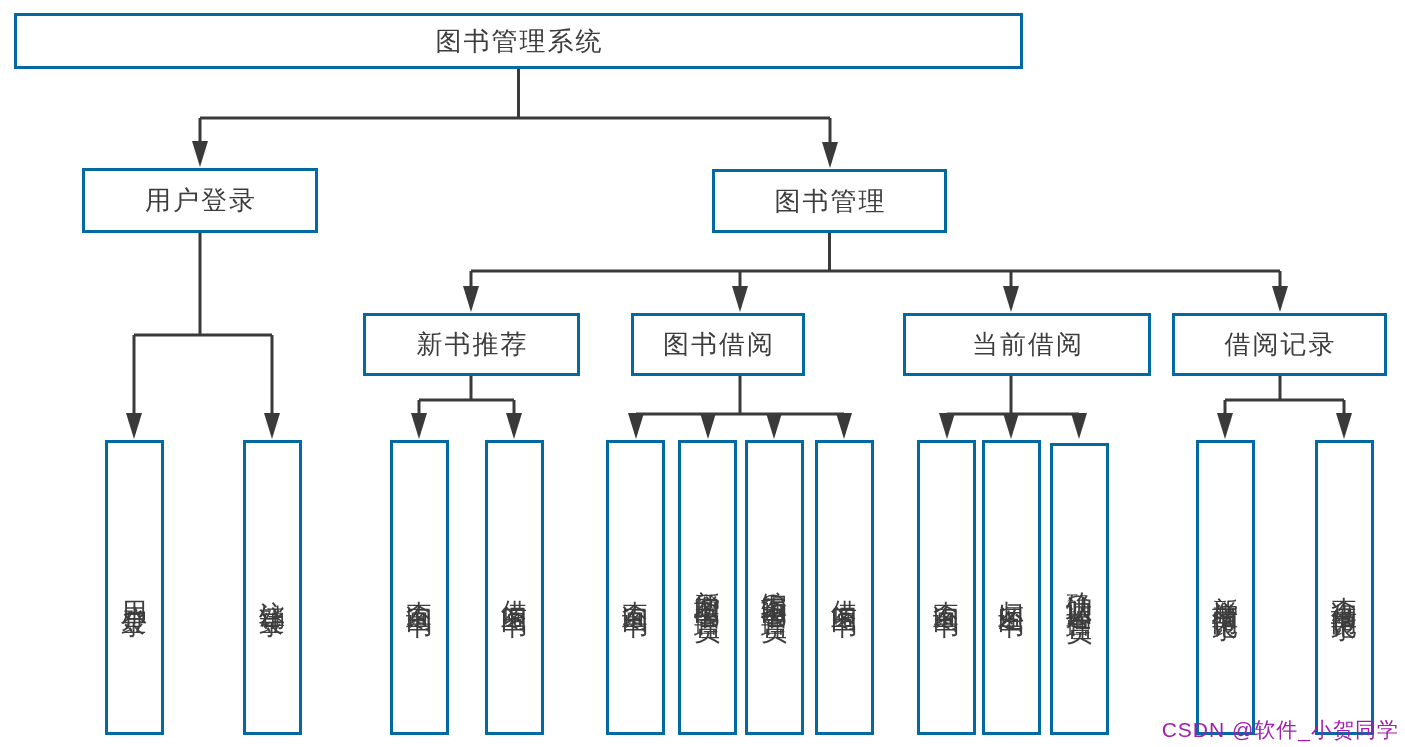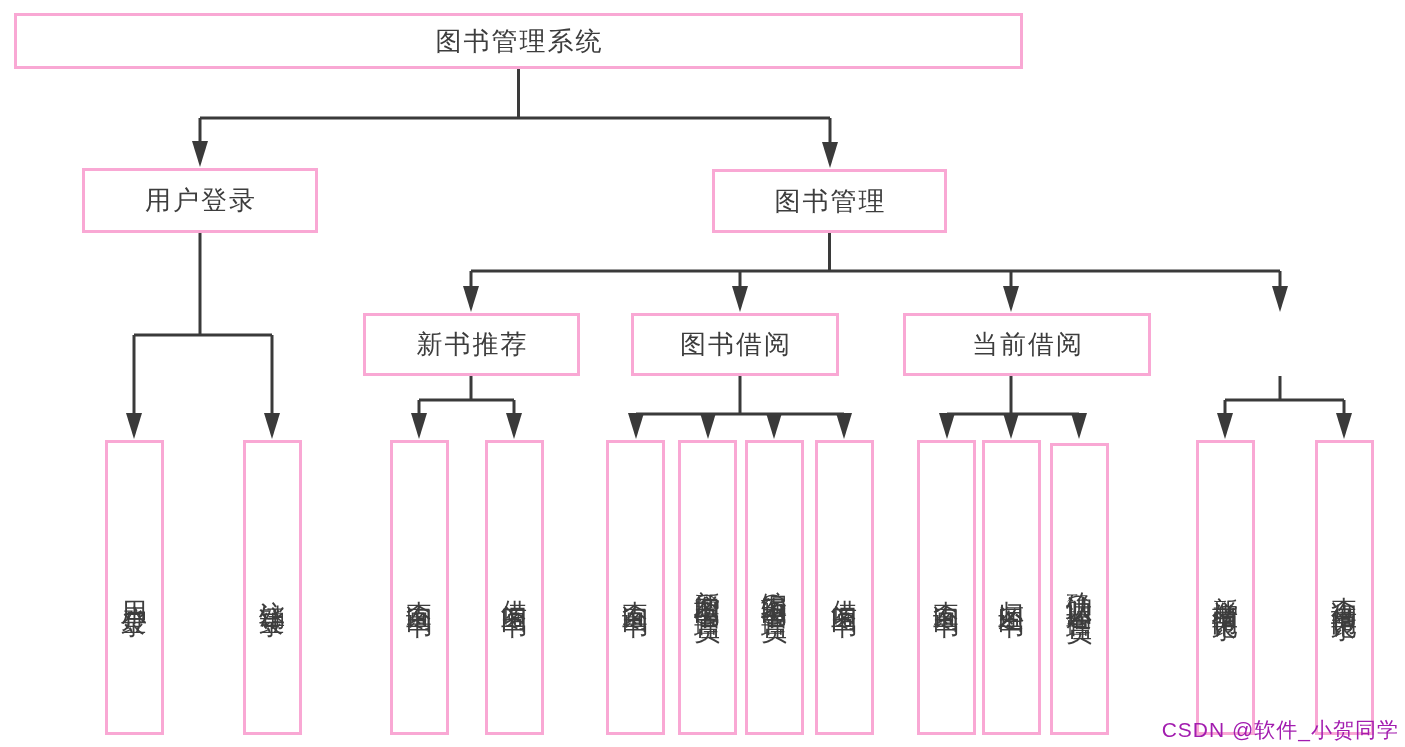--- a/index.html
+++ b/index.html
@@ -16,21 +16,21 @@
     overflow: hidden;
   }
   #connectors {
     position: absolute;
     left: 0; top: 0;
     width: 1405px; height: 747px;
   }
   .node {
     position: absolute;
     box-sizing: border-box;
-    border: 3px solid #f9a8d4;
+    border: 3px solid #0369a1;
     background: #ffffff;
     display: flex;
     align-items: center;
     justify-content: center;
     color: #3d3d3d;
   }
   .node.h {
     font-size: 26px;
     letter-spacing: 2px;
   }
@@ -56,21 +56,21 @@
     color: #a21caf;
     letter-spacing: 1px;
     white-space: nowrap;
     z-index: 5;
   }
   .root-box  { left: 14px;  top: 13px;  width: 1009px; height: 56px; }
   .l2-a      { left: 82px;  top: 168px; width: 236px;  height: 65px; }
   .l2-b      { left: 712px; top: 169px; width: 235px;  height: 64px; }
   .l3        { top: 313px; height: 63px; }
   .l3-a      { left: 363px;  width: 217px; }
-  .l3-b      { left: 631px;  width: 208px; }
+  .l3-b      { left: 631px;  width: 174px; }
   .l3-c      { left: 903px;  width: 248px; }
   .l3-d      { left: 1172px; width: 215px; }
 </style>
 </head>
 <body>
 
 <div id="stage">
 
   <svg id="connectors" viewBox="0 0 1405 747" xmlns="http://www.w3.org/2000/svg">
     <g stroke="#3a3a3a" stroke-width="3" fill="none">
@@ -153,20 +153,23 @@
 
   <div class="node h l3 l3-a">
     <span class="lbl">新书推荐</span>
   </div>
   <div class="node h l3 l3-b">
     <span class="lbl">图书借阅</span>
   </div>
   <div class="node h l3 l3-c">
     <span class="lbl">当前借阅</span>
   </div>
+  <div class="node h l3 l3-d">
+    <span class="lbl">借阅记录</span>
+  </div>
 
   <div class="node leaf" style="left:105px">
     <span class="lbl">用户登录</span>
   </div>
   <div class="node leaf" style="left:243px">
     <span class="lbl">注销登录</span>
   </div>
   <div class="node leaf" style="left:390px">
     <span class="lbl">查询图书</span>
   </div>

